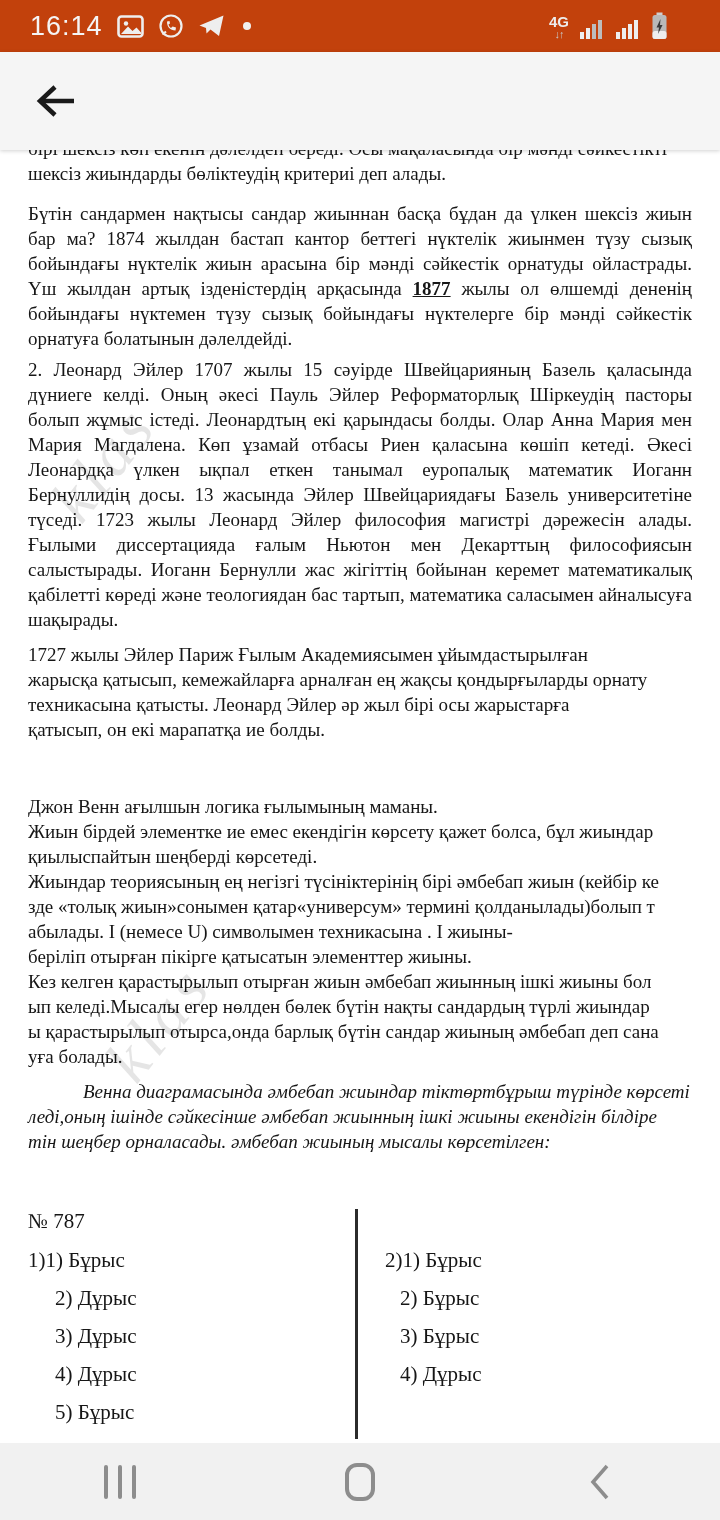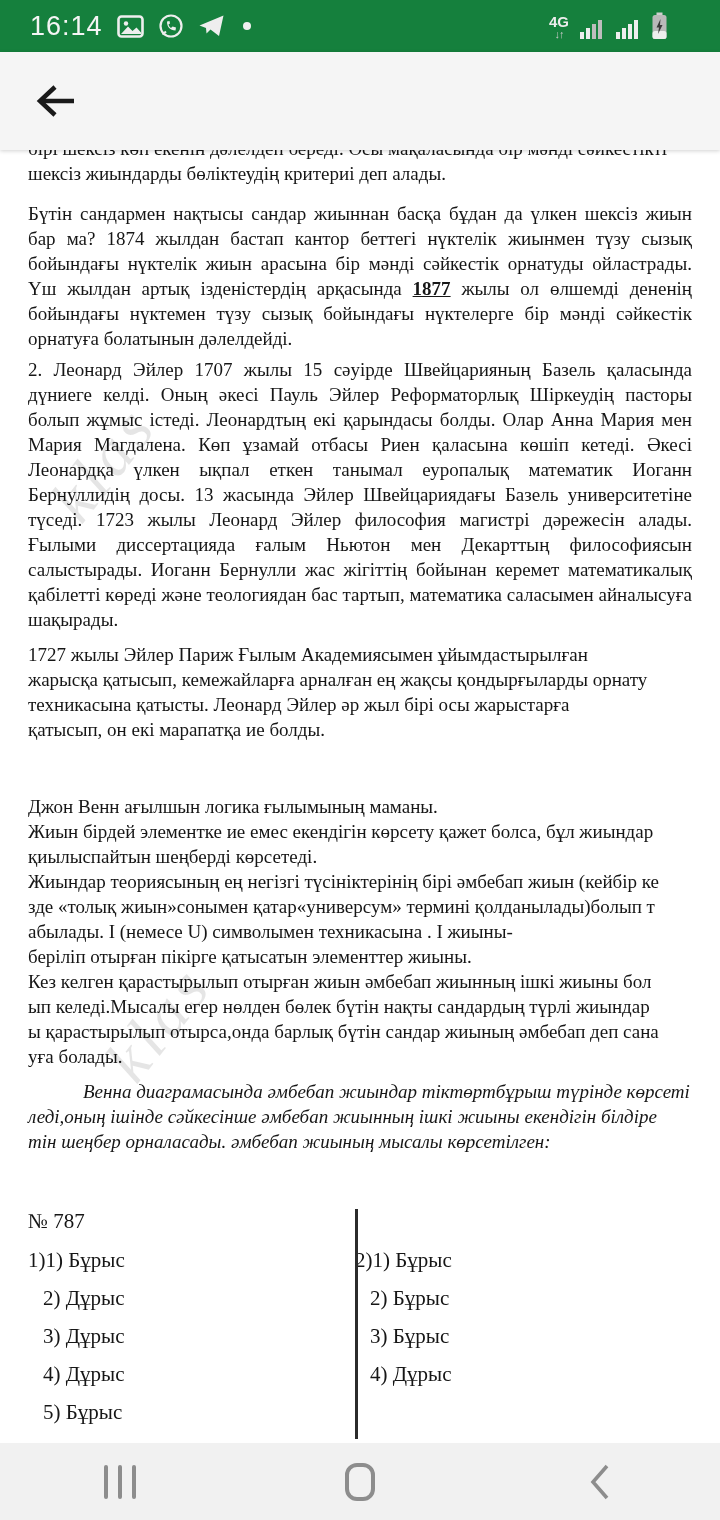--- a/index.html
+++ b/index.html
@@ -1,20 +1,20 @@
 <!DOCTYPE html>
 <html><head>
 <meta charset="utf-8">
 <style>
   html,body{margin:0;padding:0;background:#ddd;}
   .phone{position:relative;width:720px;height:1520px;background:#ffffff;overflow:hidden;
          font-family:"Liberation Sans",sans-serif;}
 
   
-  .status-bar{position:absolute;top:0;left:0;width:720px;height:52px;background:#15803d;
+  .status-bar{position:absolute;top:0;left:0;width:720px;height:52px;background:#c2410c;
               display:flex;align-items:center;justify-content:space-between;
               padding:0 52px 0 30px;box-sizing:border-box;}
   .sb-left{display:flex;align-items:center;gap:14px;}
   .sb-time{color:#f5f5f5;font-size:27px;letter-spacing:1px;}
   .sb-icon{display:flex;align-items:center;}
   .sb-dot{width:8px;height:8px;border-radius:50%;background:#f0f0f0;margin-left:4px;}
   .sb-right{display:flex;align-items:flex-end;gap:10px;}
   .net-4g{display:flex;flex-direction:column;align-items:center;line-height:1;color:#ededed;}
   .net-4g .g{font-size:15px;font-weight:bold;}
   .net-4g .arr{font-size:11px;color:#c9c9c9;letter-spacing:-1px;}
@@ -35,23 +35,23 @@
   .u{text-decoration:underline;font-weight:bold;}
   .watermark{position:absolute;font-style:italic;font-size:64px;letter-spacing:6px;
              color:rgba(0,0,0,0.10);transform:rotate(-52deg);pointer-events:none;}
 
   
   .answers{position:relative;margin-top:55px;font-size:21px;line-height:25px;}
   .answers .divider{position:absolute;left:327px;top:0;height:230px;width:3px;background:#2b2b2b;}
   .ans-number{font-weight:normal;margin-bottom:14px;}
   .ans-cols{display:flex;font-family:Liberation Serif, serif;}
   .ans-col-left{width:327px;}
-  .ans-col-right{}
+  .ans-col-right{padding-left:30px;}
   .ans-item{margin-bottom:13px;}
-  .ans-col-left .ans-item + .ans-item{margin-left:15px;}
+  .ans-col-left .ans-item + .ans-item{margin-left:27px;}
   .ans-col-right .ans-item + .ans-item{margin-left:15px;}
 
   
   .nav-bar{position:absolute;top:1443px;left:0;width:720px;height:77px;background:#f1f1f1;
            display:flex;align-items:center;z-index:6;}
   .nav-btn{flex:1;display:flex;align-items:center;justify-content:center;height:100%;cursor:pointer;}
   .recents-icon{display:flex;gap:10px;}
   .recents-icon span{display:block;width:4px;height:34px;background:#8d8d8d;border-radius:2px;}
   .home-icon{width:30px;height:38px;border:4px solid #8d8d8d;border-radius:12px;box-sizing:border-box;}
 </style>

